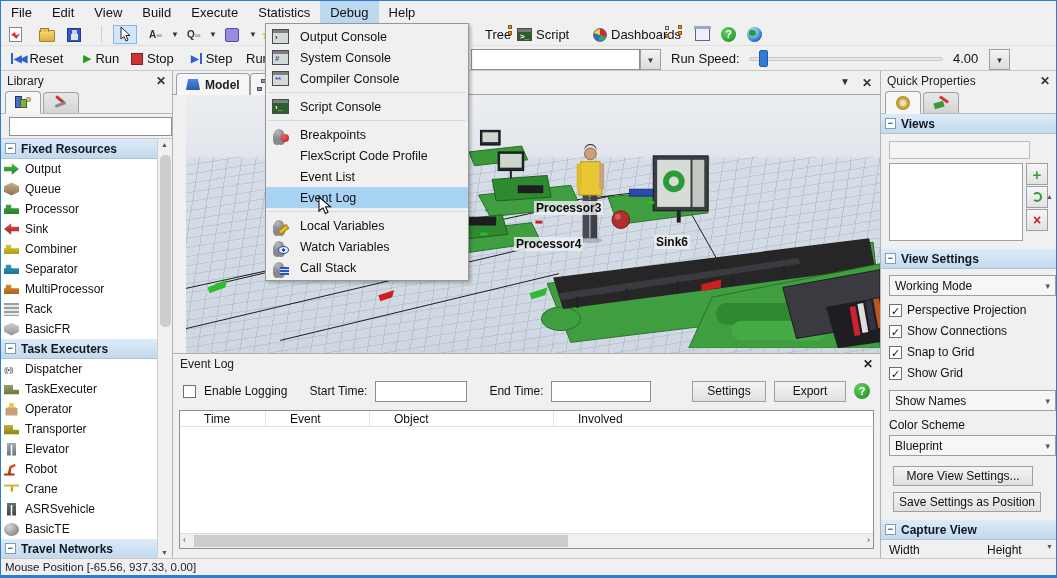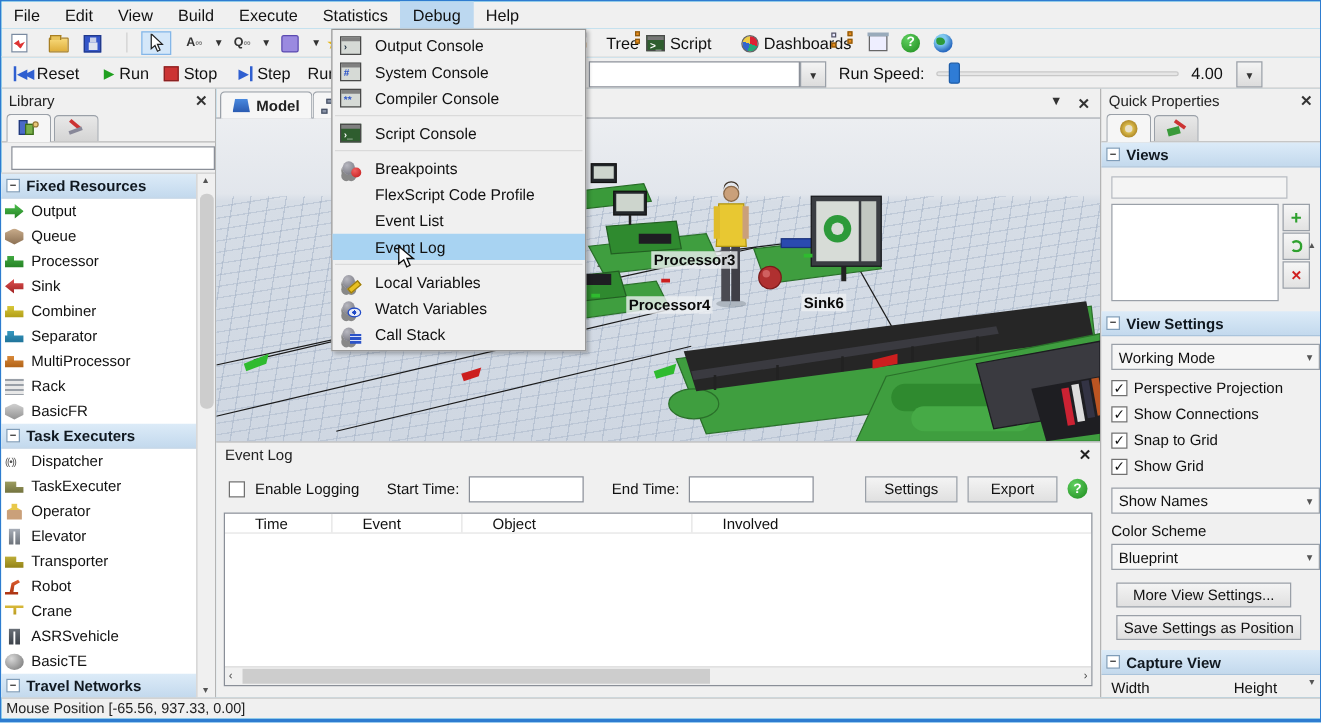--- a/index.html
+++ b/index.html
@@ -1,17 +1,17 @@
 <!DOCTYPE html>
 <html><head>
 <meta charset="utf-8">
 <style>
   * { margin:0; padding:0; box-sizing:border-box; }
   html,body { width:1057px; height:578px; font-family:"Liberation Sans",sans-serif; background:#fff; }
-  .window { position:relative; width:1057px; height:578px; border:1px solid #2e7cd0; border-bottom:3px solid #2e7cd0; background:#0ea5e9; overflow:hidden; }
+  .window { position:relative; width:1057px; height:578px; border:1px solid #2e7cd0; border-bottom:3px solid #2e7cd0; background:#0369a1; overflow:hidden; }
 
   
   .menubar { position:absolute; top:0; left:0; right:0; height:22px; background:#f0f0f0; display:flex; align-items:stretch; font-size:13px; color:#111; }
   .menubar .mitem { padding:0 10px; display:flex; align-items:center; cursor:default; }
   .menubar .mitem.open { background:#bcd8f0; }
 
   
   .tb1 { position:absolute; top:22px; left:0; right:0; height:23px; background:#f0f0f0; border-bottom:1px solid #e0e0e0; }
   .tb2 { position:absolute; top:45px; left:0; right:0; height:25px; background:#f0f0f0; border-bottom:1px solid #c8c8c8; font-size:13px; }
   .tbtn { position:absolute; top:2px; height:19px; display:flex; align-items:center; gap:4px; padding:0 2px; }
@@ -113,21 +113,21 @@
   .doc-tab { height:22px; border:1px solid #9aa0a8; border-bottom:none; border-radius:4px 4px 0 0; background:#f6f6f6; margin-bottom:-1px; display:flex; align-items:center; gap:5px; padding:0 9px; font-size:12px; font-weight:bold; color:#222; }
   .grid-ic { width:14px; height:11px; background:linear-gradient(#4a8ae0,#2a5ab0); clip-path:polygon(0 100%,15% 0,85% 0,100% 100%); position:relative; }
   .hier-ic { width:14px; height:12px; position:relative; }
   .hier-ic i { position:absolute; width:5px; height:4px; background:#8a94a8; border:1px solid #4a5468; }
   .hier-ic i:nth-child(1){ left:4px; top:0; }
   .hier-ic i:nth-child(2){ left:0; bottom:0; }
   .hier-ic i:nth-child(3){ right:0; bottom:0; }
   .doc-tab.icon-only { padding:0 6px; }
   .doc-tabs .right-ctl { position:absolute; right:8px; top:5px; display:flex; gap:12px; font-size:10px; color:#333; }
 
-  .view3d { height:258px; position:relative; overflow:hidden; background:linear-gradient(#eceef1 0,#e2e6ec 60px,#d6dde6 66px,#cfd7e2 100%); }
+  .view3d { height:258px; position:relative; overflow:hidden; background:linear-gradient(#eceef1 0,#e2e6ec 60px,#d6dde6 66px,#cfd7e2 100%);margin-left:13px; }
   .view3d .floor { position:absolute; left:0; right:0; top:62px; bottom:0;
      background:
       repeating-linear-gradient(99deg, rgba(0,0,0,0) 0 13px, rgba(164,178,198,.55) 13px 14px),
       repeating-linear-gradient(171deg, rgba(0,0,0,0) 0 8px, rgba(164,178,198,.45) 8px 9px);
   }
   .view3d svg { position:absolute; inset:0; }
   .objlabel { position:absolute; font-size:12px; font-weight:bold; color:#0a0a0a; background:rgba(238,240,242,.8); padding:0 2px; line-height:14px; }
 
   .elog { flex:1; display:flex; flex-direction:column; background:#f0f0f0; border-top:1px solid #b0b0b0; }
   .elog-title { height:20px; display:flex; align-items:center; padding:0 7px; font-size:12px; color:#222; }
@@ -389,26 +389,26 @@
           </div>
         <div class="lib-item">
             <span class="licon shp-fork" style="background:linear-gradient(#a8a868,#6a6a38)"></span>
             <span>TaskExecuter</span>
           </div>
         <div class="lib-item">
             <span class="licon shp-person" style="background:linear-gradient(#e8c84a 40%,#caa07a 0)"></span>
             <span>Operator</span>
           </div>
         <div class="lib-item">
+            <span class="licon shp-fork" style="background:linear-gradient(#c8b840,#8a7a10)"></span>
+            <span>Transporter</span>
+          </div>
+        <div class="lib-item">
             <span class="licon shp-elev" style="background:linear-gradient(#a8aeb8,#6a7078)"></span>
             <span>Elevator</span>
-          </div>
-        <div class="lib-item">
-            <span class="licon shp-fork" style="background:linear-gradient(#c8b840,#8a7a10)"></span>
-            <span>Transporter</span>
           </div>
         <div class="lib-item">
             <span class="licon shp-robot" style="background:linear-gradient(#e06030,#a83010)"></span>
             <span>Robot</span>
           </div>
         <div class="lib-item">
             <span class="licon shp-crane" style="background:linear-gradient(#e0c040,#a88a10)"></span>
             <span>Crane</span>
           </div>
         <div class="lib-item">

